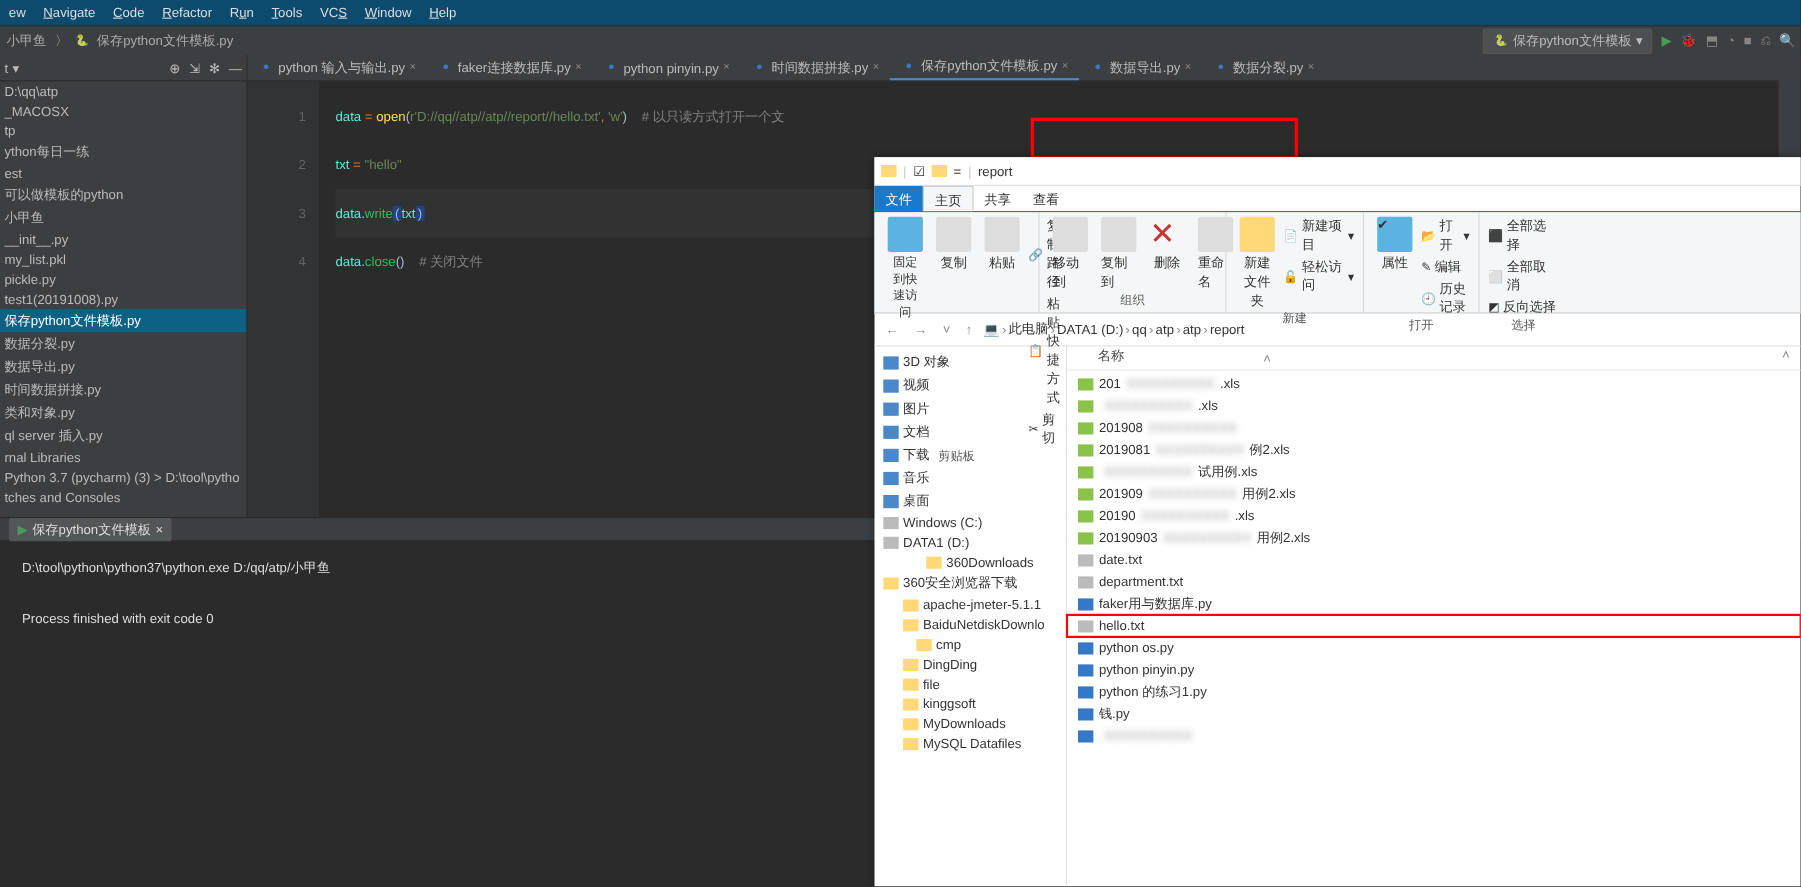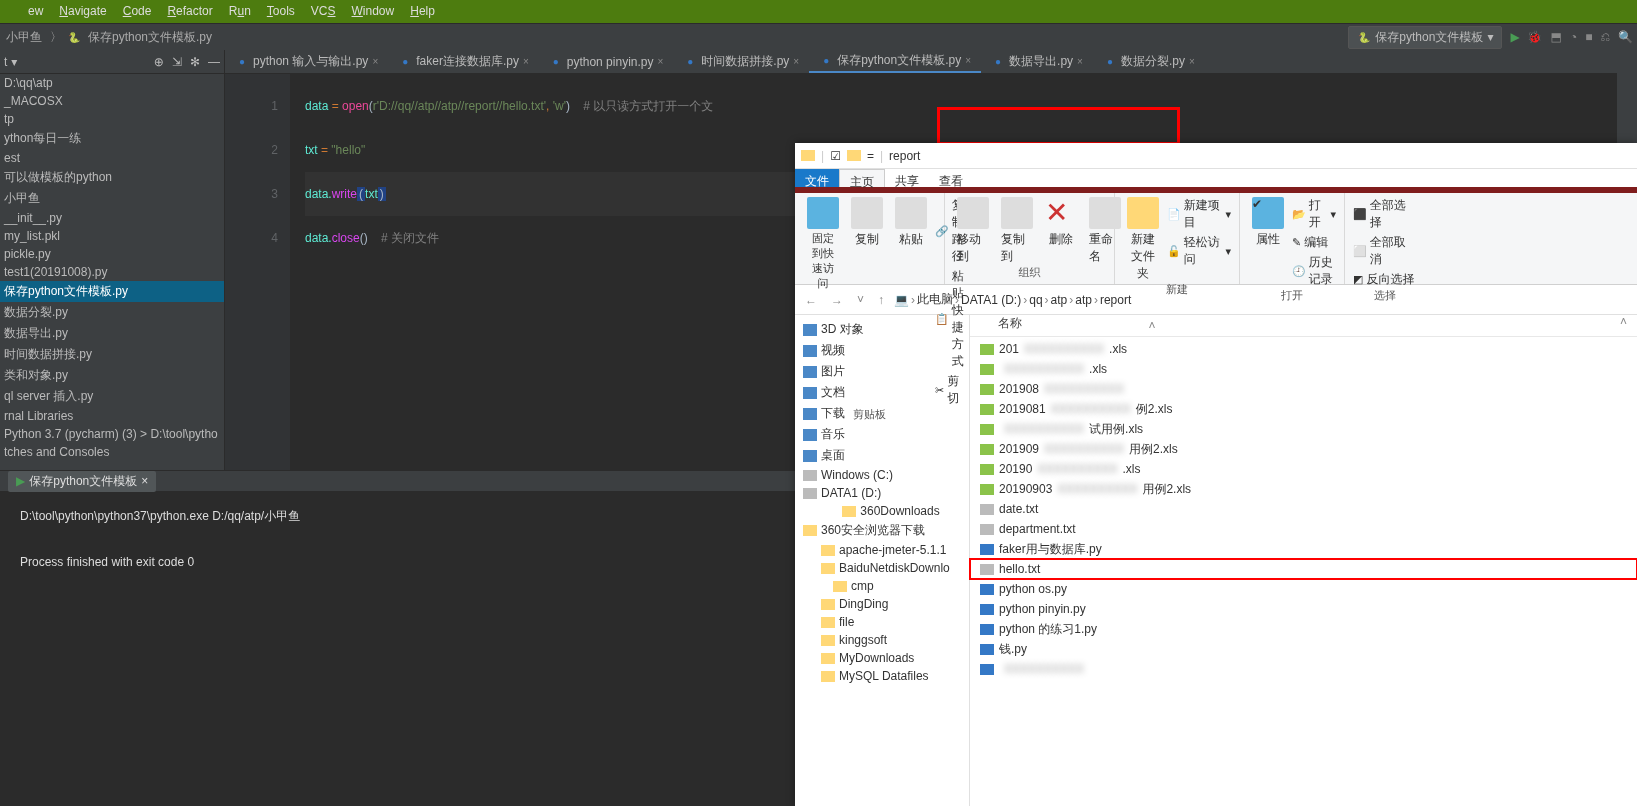--- a/index.html
+++ b/index.html
@@ -1,17 +1,17 @@
 <!DOCTYPE html>
 <html><head>
 <meta charset="utf-8">
 <style>
 *{margin:0;padding:0;box-sizing:border-box;font-family:"Microsoft YaHei",sans-serif;font-size:12px}
 body{background:#2b2b2b;width:1637px;height:806px;overflow:hidden;color:#bbb;position:relative}
-.menu-bar{background:#4d7c0f;height:24px;display:flex;padding:0 20px;border-bottom:1px solid #2b2b2b}
+.menu-bar{background:#0c4a6e;height:24px;display:flex;padding:0 0;border-bottom:1px solid #2b2b2b}
 .menu-bar span{padding:4px 8px;color:#ddd;cursor:pointer}
 .menu-bar span u{text-decoration:underline}
 .crumb{background:#3c3f41;height:26px;display:flex;align-items:center;padding:0 4px;justify-content:space-between}
 .crumb-l{display:flex;align-items:center;gap:4px}
 .crumb-l .ci{color:#aaa;padding:0 2px}
 .crumb-r{display:flex;align-items:center;gap:8px}
 .crumb-r .run-config{background:#4c5052;border:1px solid #555;padding:2px 8px;border-radius:2px;display:flex;align-items:center;gap:4px}
 .main{display:flex;height:420px}
 .side{width:225px;background:#3c3f41;border-right:1px solid #2b2b2b;display:flex;flex-direction:column}
 .side-top{height:24px;border-bottom:1px solid #2b2b2b;display:flex;align-items:center;justify-content:space-between;padding:0 4px}
@@ -24,34 +24,34 @@
 .tabs{height:24px;background:#3c3f41;display:flex;border-bottom:1px solid #2b2b2b}
 .tabs .tab{padding:4px 10px;display:flex;align-items:center;gap:4px;color:#bbb;cursor:pointer}
 .tabs .tab.cur{border-bottom:2px solid #4a88c7}
 .tabs .tab .x{color:#888;font-size:10px}
 .code{flex:1;display:flex;font-family:Consolas,monospace;font-size:22px;position:relative}
 .gut{width:65px;background:#313335;color:#606366;text-align:right;padding:10px 12px 0 0}
 .gut div{height:44px;line-height:44px}
 .src{flex:1;padding:10px 0 0 15px}
 .src .ln{height:44px;line-height:44px;white-space:pre}
 .src .ln.cl{background:#323232}
-.ct{color:#5eead4}.ce{color:#cc7832}.cf{color:#d946ef}.cp{color:#a9b7c6}.cs{color:#6a8759}.ck{color:#ec4899}.cc{color:#808080}
+.ct{color:#5eead4}.ce{color:#cc7832}.cf{color:#22c55e}.cp{color:#a9b7c6}.cs{color:#6a8759}.ck{color:#fde047}.cc{color:#808080}
 .hsel{background:#214283;padding:0 2px}
 .redbox1{position:absolute;border:3px solid red;left:712px;top:33px;width:243px;height:38px;pointer-events:none}
 .console{height:336px;background:#2b2b2b;color:#ddd;font-family:Consolas,monospace;font-size:19px}
 .con-tab{height:22px;background:#3c3f41;border-top:1px solid #2b2b2b;border-bottom:1px solid #2b2b2b;display:flex;align-items:center;padding:0 8px}
 .con-tab .ct1{background:#515658;padding:2px 8px;border-radius:2px;display:flex;align-items:center;gap:4px;font-size:12px}
 .con-body{padding:16px 20px}
 .con-body div{margin-bottom:20px}
 .sbar{position:absolute;right:0;top:50px;width:20px;background:#3c3f41;height:420px;writing-mode:vertical-lr;text-align:center;padding-top:10px;color:#bbb;font-size:11px}
 
 .explorer{position:absolute;left:795px;top:143px;width:842px;height:663px;background:#fff;box-shadow:0 0 8px rgba(0,0,0,.4);font-size:12px;color:#333}
 .exp-title{height:26px;background:#fff;display:flex;align-items:center;padding:0 6px;gap:6px;border-bottom:1px solid #e0e0e0}
 .exp-title .sep{color:#ccc}
-.exp-menu{height:24px;display:flex;border-bottom:6px solid #7f1d1d}
+.exp-menu{height:24px;display:flex;border-bottom:1px solid #7f1d1d}
 .exp-menu span{padding:4px 10px}
 .exp-menu .act{background:#1979ca;color:#fff}
 .ribbon{height:92px;background:#f5f6f7;border-bottom:1px solid #d0d0d0;display:flex}
 .rsec{border-right:1px solid #d9d9d9;padding:4px 8px;display:flex;flex-direction:column;justify-content:space-between}
 .rsec .rrow{display:flex;gap:4px}
 .rsec .rbig{display:flex;flex-direction:column;align-items:center;gap:2px;padding:0 4px}
 .rsec .ricon{width:32px;height:32px;background:#ddd;border-radius:2px}
 .rsec .rsm{display:flex;align-items:center;gap:3px;font-size:11px}
 .rsec .rtit{font-size:11px;text-align:center;color:#555;border-top:0}
 .bcr{height:30px;display:flex;align-items:center;padding:0 6px;border-bottom:1px solid #e0e0e0;gap:6px}

